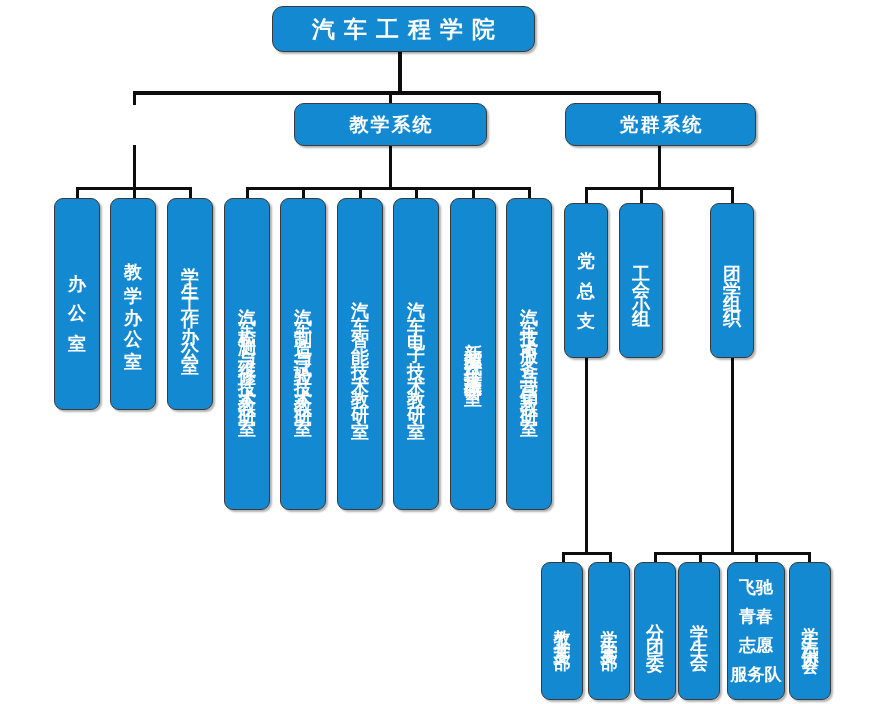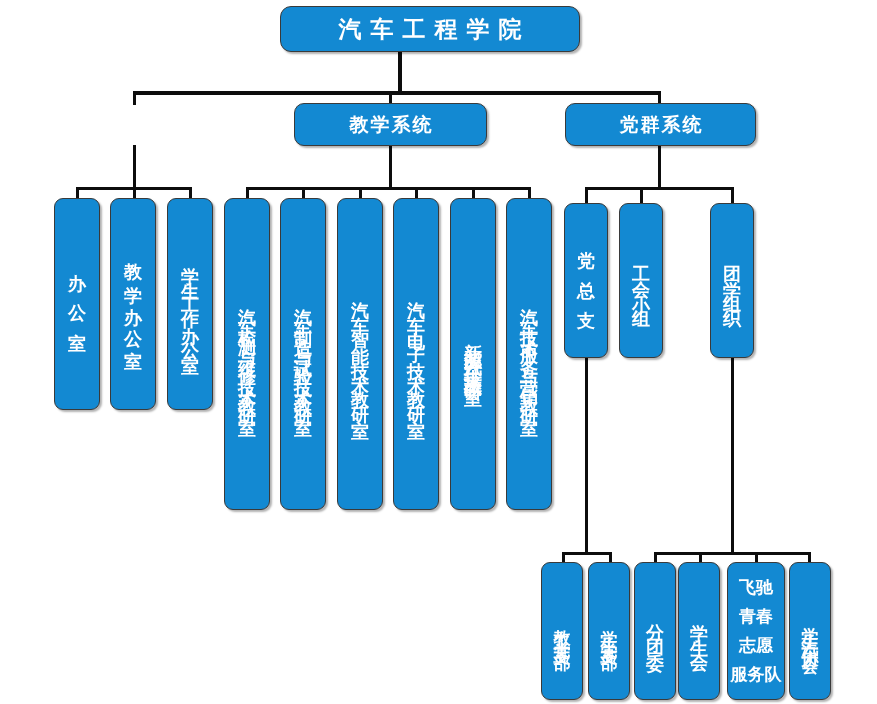--- a/index.html
+++ b/index.html
@@ -123,21 +123,21 @@
   <div class="ln v" style="left:562px; top:552px; height:12px;"></div>
   <div class="ln v" style="left:609px; top:552px; height:12px;"></div>
 
   <div class="ln v" style="left:731px; top:358px; height:196px;"></div>
   <div class="ln h" style="left:654px; top:552px; width:156px;"></div>
   <div class="ln v" style="left:654px; top:552px; height:12px;"></div>
   <div class="ln v" style="left:699px; top:552px; height:12px;"></div>
   <div class="ln v" style="left:755px; top:552px; height:12px;"></div>
   <div class="ln v" style="left:808px; top:552px; height:12px;"></div>
 
-  <div class="node root" style="left:280px; top:6px; width:300px; height:46px;text-align:right;">汽车工程学院</div>
+  <div class="node root" style="left:272px; top:6px; width:263px; height:46px;text-align:right;">汽车工程学院</div>
 
   <div class="node level2" style="left:565px; top:103px; width:191px; height:43px;">党群系统</div>
   <div class="node level2" style="left:294px; top:103px; width:193px; height:43px;">教学系统</div>
 
   <div class="node vert spread" style="left:54px; top:198px; width:46px; height:212px;">办公室</div>
   <div class="node vert spread2" style="left:110px; top:198px; width:46px; height:212px;">教学办公室</div>
   <div class="node vert spread3" style="left:167px; top:198px; width:46px; height:212px;">学生工作办公室</div>
 
   <div class="node vert" style="left:224px; top:198px; width:46px; height:312px;">汽车检测与维修技术教研室</div>
   <div class="node vert" style="left:280px; top:198px; width:46px; height:312px;">汽车制造与试验技术教研室</div>

